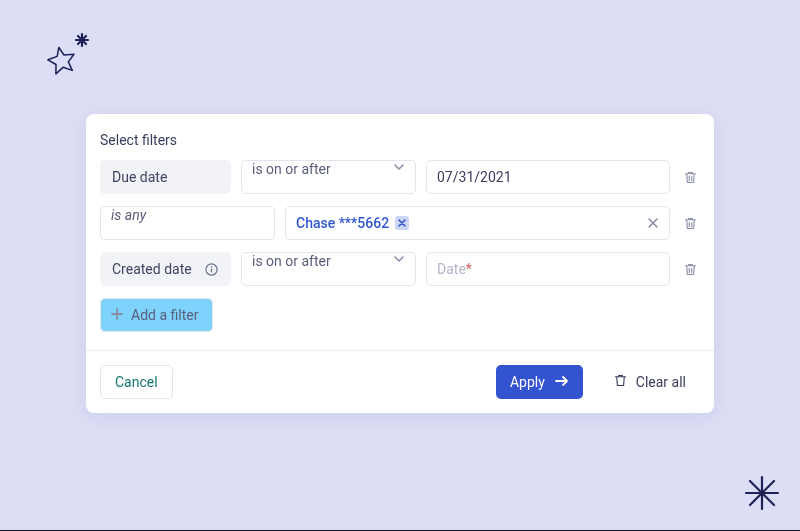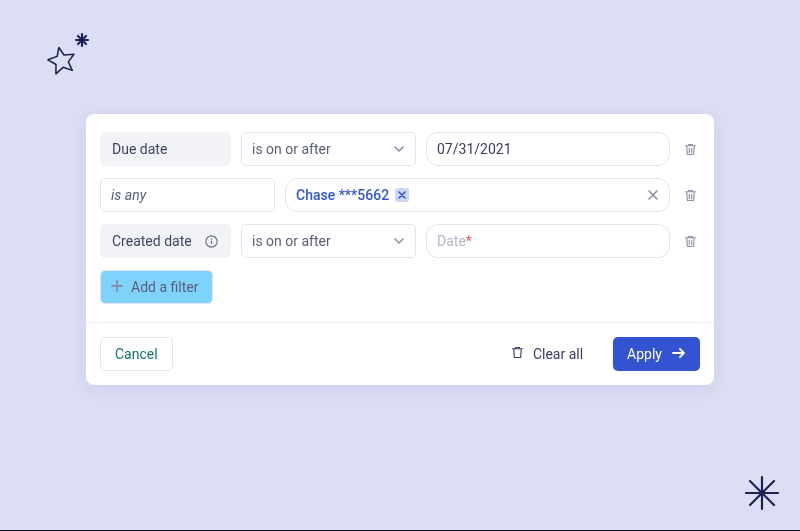--- a/index.html
+++ b/index.html
@@ -67,36 +67,35 @@
       color: #6b6e8a;
       display: flex;
     }
     .operator-select {
       width: 175px;
       height: 34px;
       border: 1px solid #e3e5ee;
       border-radius: 5px;
       background: #fff;
       display: flex;
-      align-items: center;
       padding: 0 10px;
       color: #5b5e7a;
       justify-content: space-between;
       flex-shrink: 0;
       cursor: pointer;
     }
     .operator-select.no-caret {
       justify-content: flex-start;
       font-style: italic;
     }
     .value-box {
       flex: 1;
       height: 34px;
       border: 1px solid #e3e5ee;
-      border-radius: 12px;
+      border-radius: 5px;
       background: #fff;
       display: flex;
       align-items: center;
       padding: 0 10px;
       color: #3a3d5c;
       min-width: 0;
     }
     .value-input {
       border: none;
       outline: none;
@@ -225,20 +224,21 @@
 <svg class="star-br" viewBox="0 0 40 40">
   <g stroke="#1e2156" stroke-width="2.2" stroke-linecap="round">
     <path d="M20 4 L20 36"></path>
     <path d="M4 20 L36 20"></path>
     <path d="M8 8 L32 32"></path>
     <path d="M32 8 L8 32"></path>
   </g>
 </svg>
 
 <div class="card">
+  <div class="card-title">Select filters</div>
 
   
   <div class="filter-row">
     <div class="field-chip">
       <span>Due date</span>
     </div>
     <div class="operator-select">
       <span>is on or after</span>
       <span class="chev">
         <svg width="12" height="12" viewBox="0 0 12 12">
@@ -323,32 +323,32 @@
     <span>Add a filter</span>
   </div>
 
   <div class="divider"></div>
 
   <div class="footer">
     <div class="btn btn-cancel">
       <span>Cancel</span>
     </div>
     <div class="spacer"></div>
-    <div class="btn btn-clear">
-      <span>
-        <svg width="15" height="15" viewBox="0 0 24 24">
-            <path fill="none" stroke="currentColor" stroke-width="1.8" stroke-linecap="round" stroke-linejoin="round" d="M4 6h16M9 6V4h6v2M6 6l1 14h10l1-14"></path>
-          </svg>
-      </span>
-      <span>Clear all</span>
-    </div>
     <div class="btn btn-apply">
       <span>Apply</span>
       <span>
         <svg width="14" height="12" viewBox="0 0 14 12">
             <path d="M1 6 H12 M8 2 L12 6 L8 10" fill="none" stroke="currentColor" stroke-width="1.8" stroke-linecap="round" stroke-linejoin="round"></path>
           </svg>
       </span>
     </div>
+    <div class="btn btn-clear">
+      <span>
+        <svg width="15" height="15" viewBox="0 0 24 24">
+            <path fill="none" stroke="currentColor" stroke-width="1.8" stroke-linecap="round" stroke-linejoin="round" d="M4 6h16M9 6V4h6v2M6 6l1 14h10l1-14"></path>
+          </svg>
+      </span>
+      <span>Clear all</span>
+    </div>
   </div>
 </div>
 
 <div class="bottom-line"></div>
 
 </body></html>

